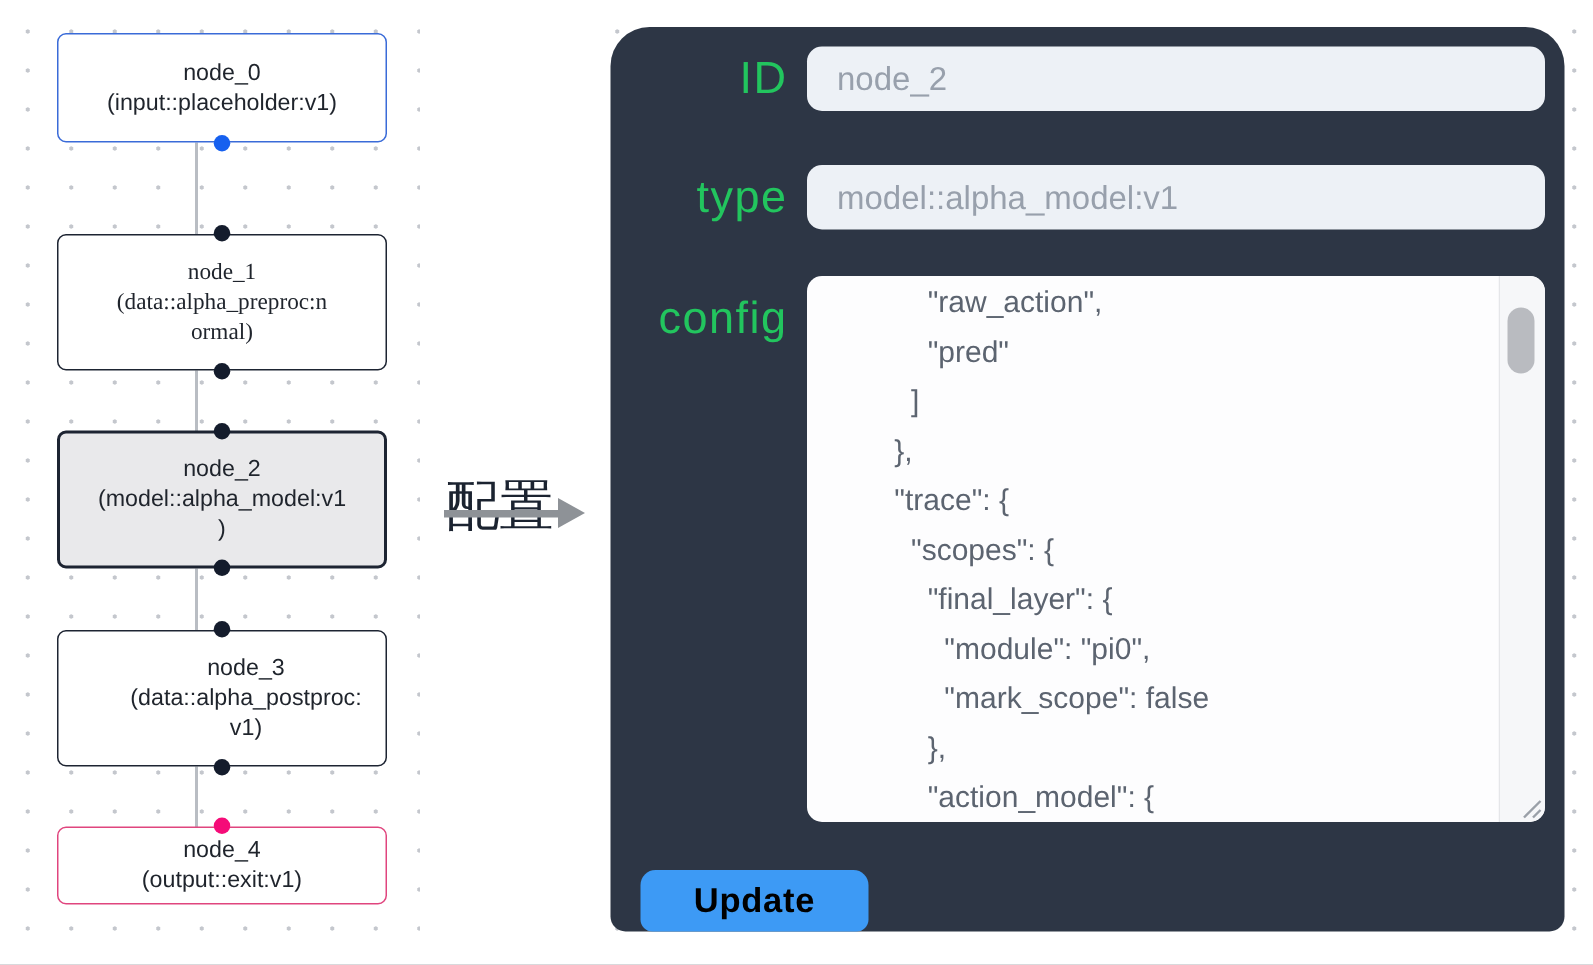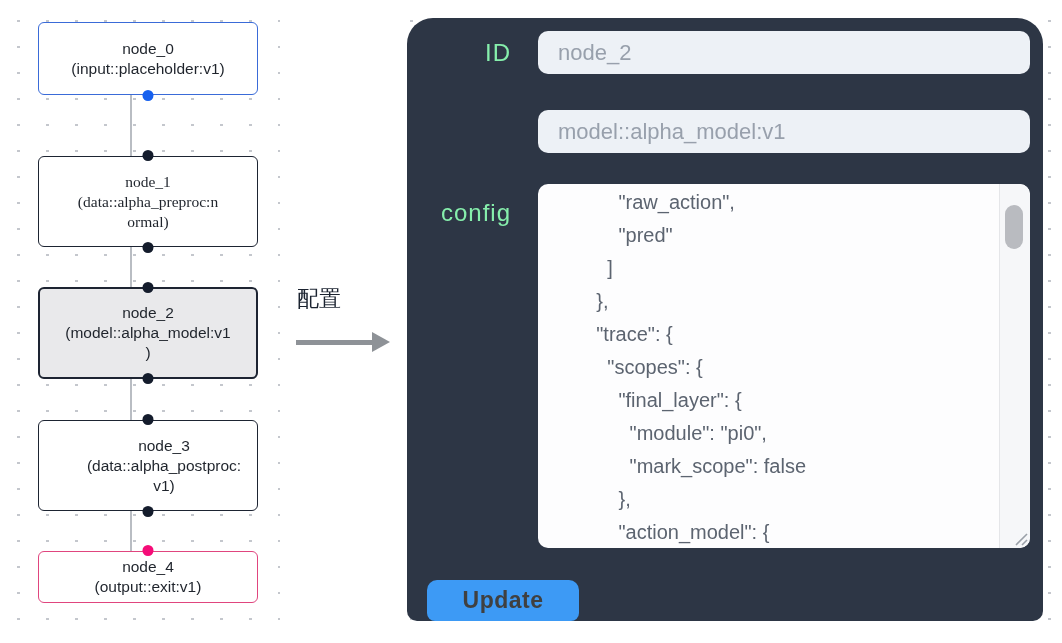--- a/index.html
+++ b/index.html
@@ -23,32 +23,32 @@
   .node--output{border-color:#e0457e;}
   .edge{position:absolute;left:130px;width:2px;background:#b9bdc3;}
   .dot{position:absolute;left:50%;transform:translateX(-50%);
        width:11px;height:11px;border-radius:50%;background:#141c2c;}
   .dot-top{top:-7px;}
   .dot-bottom{bottom:-7px;}
   .dot-blue{background:#1660ef;}
   .dot-pink{background:#f50c78;}
 
   
-  .arrow-label{position:absolute;left:297px;top:284px;font-size:22px;
+  .arrow-label{position:absolute;left:297px;top:313px;font-size:36px;
                color:#1b2330;font-weight:500;}
   .arrow-shaft{position:absolute;left:296px;top:340px;width:78px;height:5px;background:#8e9297;}
   .arrow-head{position:absolute;left:372px;top:332px;width:0;height:0;
               border-left:18px solid #8e9297;border-top:10.5px solid transparent;
               border-bottom:10.5px solid transparent;}
 
   
   .panel{position:absolute;left:407px;top:18px;width:636px;height:603px;
          background:#2d3645;border-radius:26px 26px 10px 10px;}
-  .plabel{position:absolute;left:1px;width:103px;text-align:right;
-          color:#86efac;font-size:24px;letter-spacing:1px;}
+  .plabel{position:absolute;left:15px;width:103px;text-align:right;
+          color:#22c55e;font-size:30px;letter-spacing:1px;}
   .label-id{top:13px;height:43px;line-height:43px;}
   .label-type{top:92px;height:43px;line-height:43px;}
   .label-config{top:180px;height:30px;line-height:30px;}
   .field-input{position:absolute;left:131px;width:492px;height:43px;box-sizing:border-box;
                background:#edf1f6;border:none;border-radius:10px;outline:none;
                padding:0 20px;color:#98a0ac;font-size:22px;
                font-family:"Liberation Sans",sans-serif;}
   .input-id{top:13px;}
   .input-type{top:92px;}
 
@@ -60,21 +60,21 @@
                   font-size:20px;line-height:33px;color:#5c6470;}
   .sb-track{position:absolute;right:0;top:0;bottom:0;width:30px;
             background:#f6f7f9;border-left:1px solid #e5e6e9;
             border-radius:0 10px 10px 0;}
   .sb-thumb{position:absolute;left:5px;top:21px;width:18px;height:44px;
             background:#b9bbc0;border-radius:9px;}
   .resize-handle{position:absolute;right:2px;bottom:2px;width:16px;height:16px;}
 
   .update-btn{position:absolute;left:20px;top:562px;width:152px;height:41px;
               background:#3d9af5;border:none;border-radius:10px 10px 8px 8px;
-              color:#404040;font-size:23px;font-weight:bold;letter-spacing:.5px;
+              color:#000000;font-size:23px;font-weight:bold;letter-spacing:.5px;
               font-family:"Liberation Sans",sans-serif;cursor:pointer;}
 </style>
 </head>
 <body>
 
 <div class="page">
 
   <div class="dots dots-left"></div>
   <div class="dots dots-right"></div>
 
@@ -124,20 +124,21 @@
 
   <div class="arrow-label">配置</div>
   <div class="arrow-shaft"></div>
   <div class="arrow-head"></div>
 
   <div class="panel">
 
     <div class="plabel label-id">ID</div>
     <input class="field-input input-id" type="text" value="node_2" style="">
 
+    <div class="plabel label-type">type</div>
     <input class="field-input input-type" type="text" value="model::alpha_model:v1" style="">
 
     <div class="plabel label-config">config</div>
 
     <div class="config-box">
       <pre>        "raw_action",
         "pred"
       ]
     },
     "trace": {

